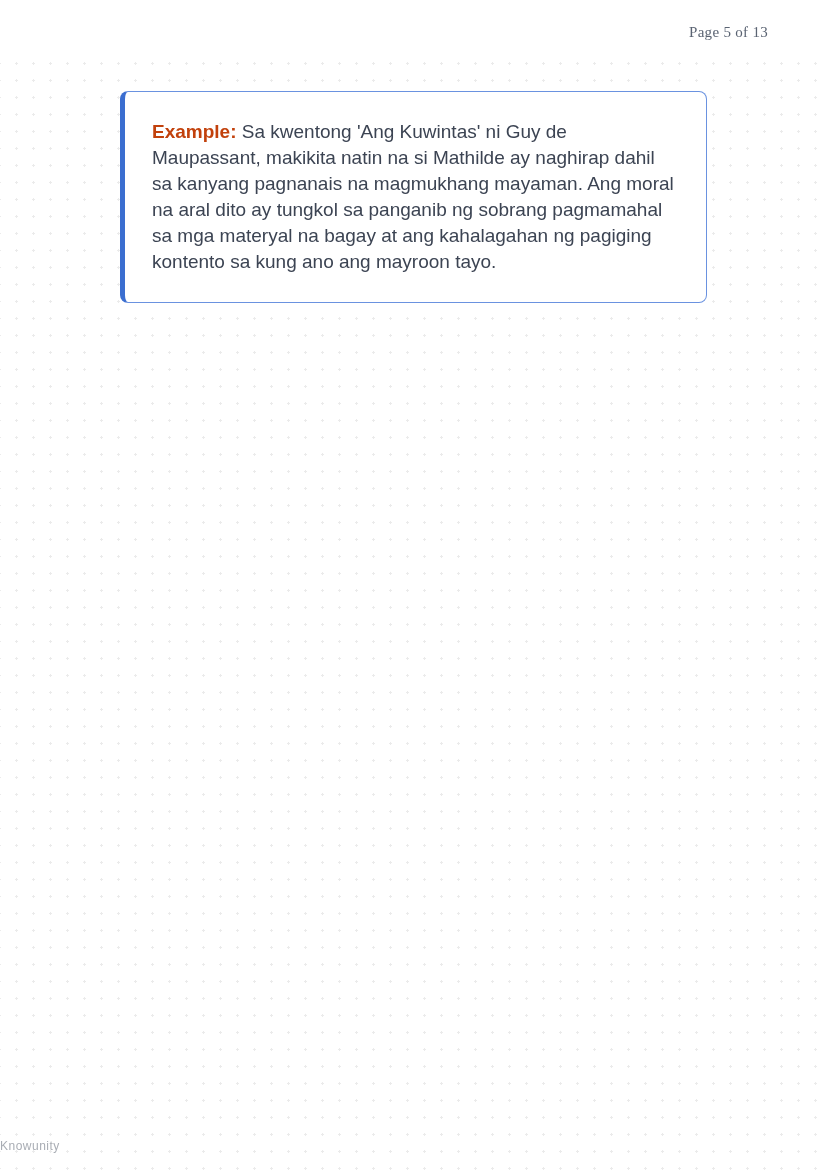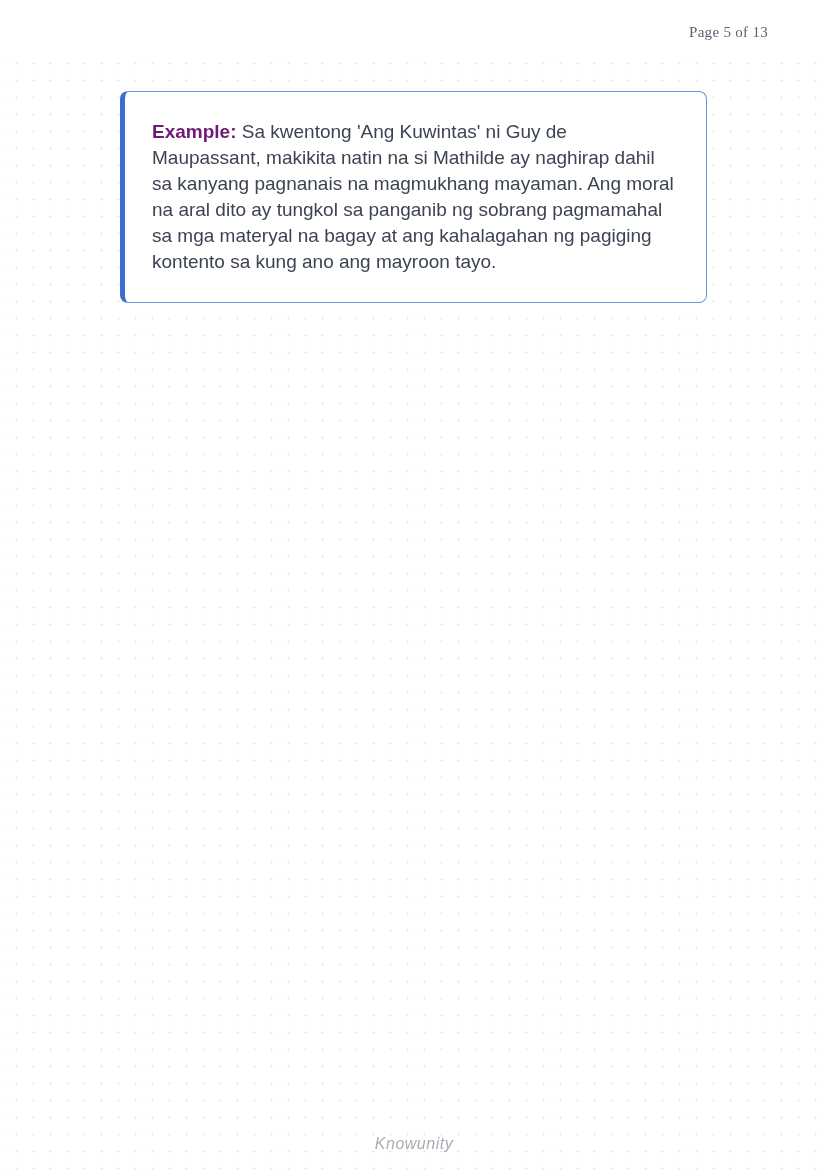--- a/index.html
+++ b/index.html
@@ -82,35 +82,34 @@
     min-height: 202px;
   }
 
   .example-text {
     font-size: 19px;
     line-height: 26px;
     color: #3c4453;
   }
 
   .example-label {
-    color: #701a75;
+    color: #c2410c;
     font-weight: bold;
     text-align: right;
   }
 
   .footer-brand {
     position: absolute;
     left: 0;
     right: 0;
     bottom: 18px;
-    text-align: center;
-    font-size: 16px;
+    text-align: left;
+    font-size: 12px;
     color: #a9adb4;
     letter-spacing: 0.5px;
-    font-style: italic;
   }
 </style>
 </head>
 <body>
 
 <div class="page">
 
   <div class="page-indicator">Page 5 of 13</div>
 
   <div class="content">

